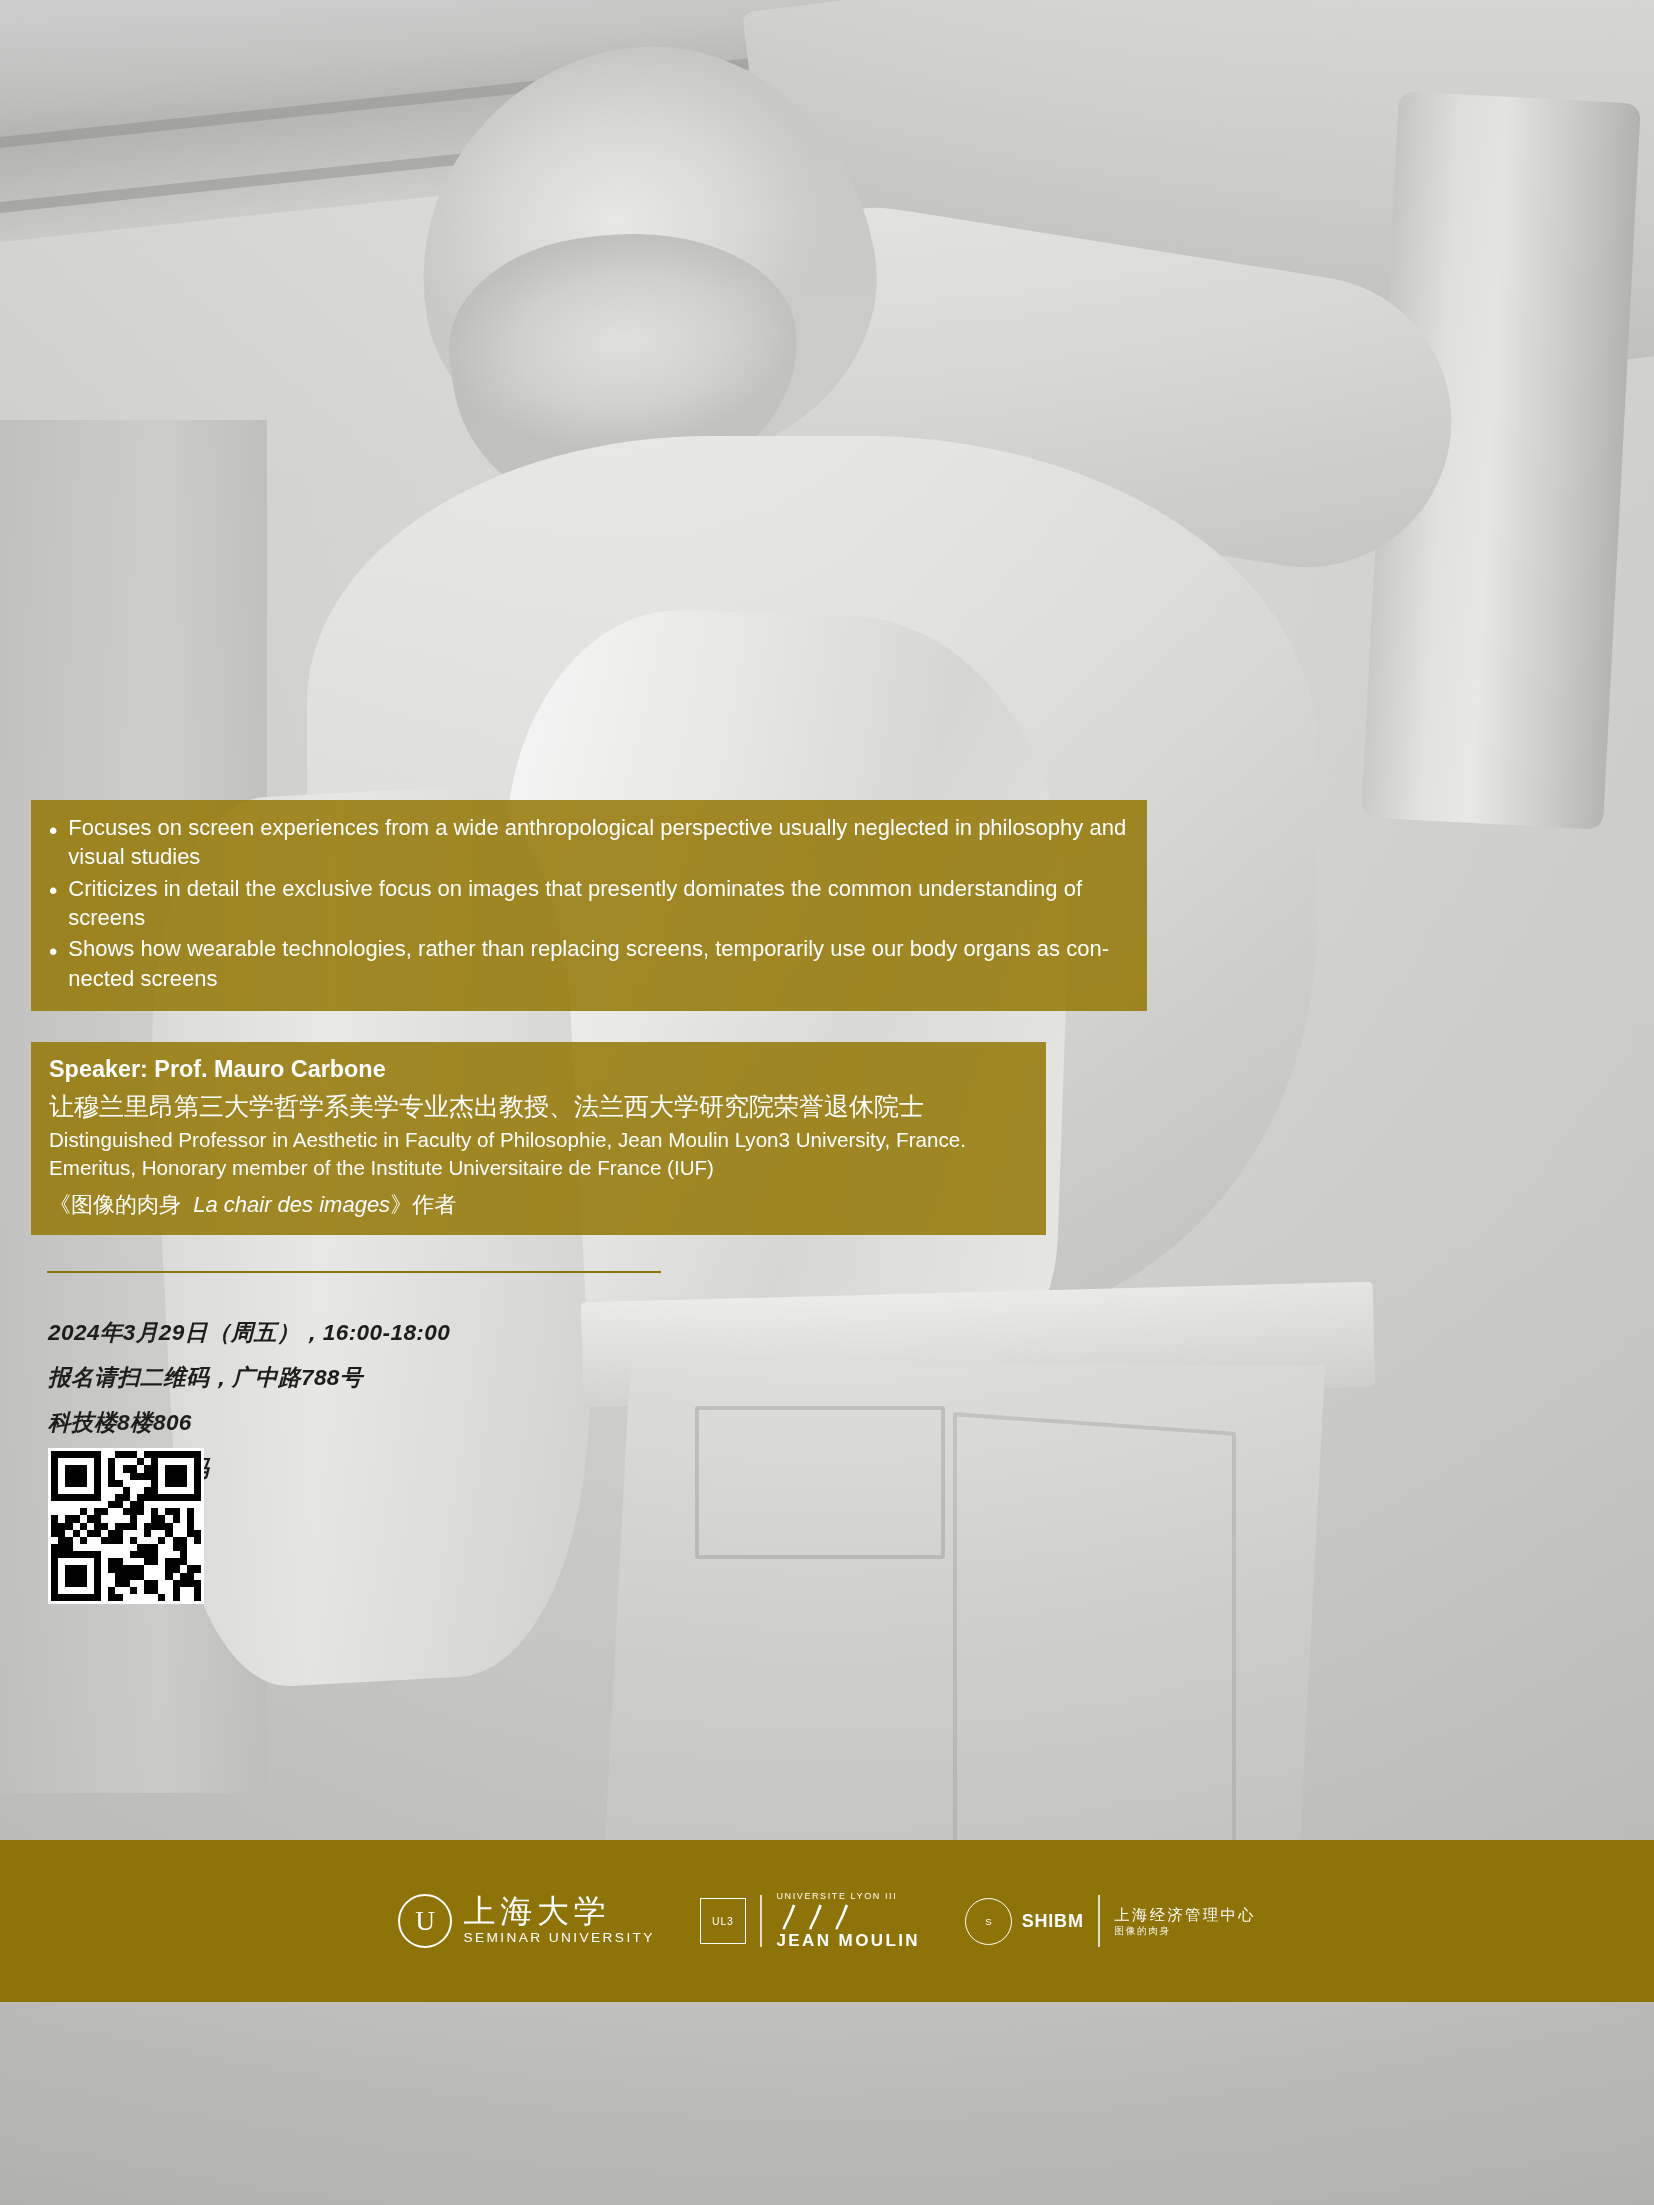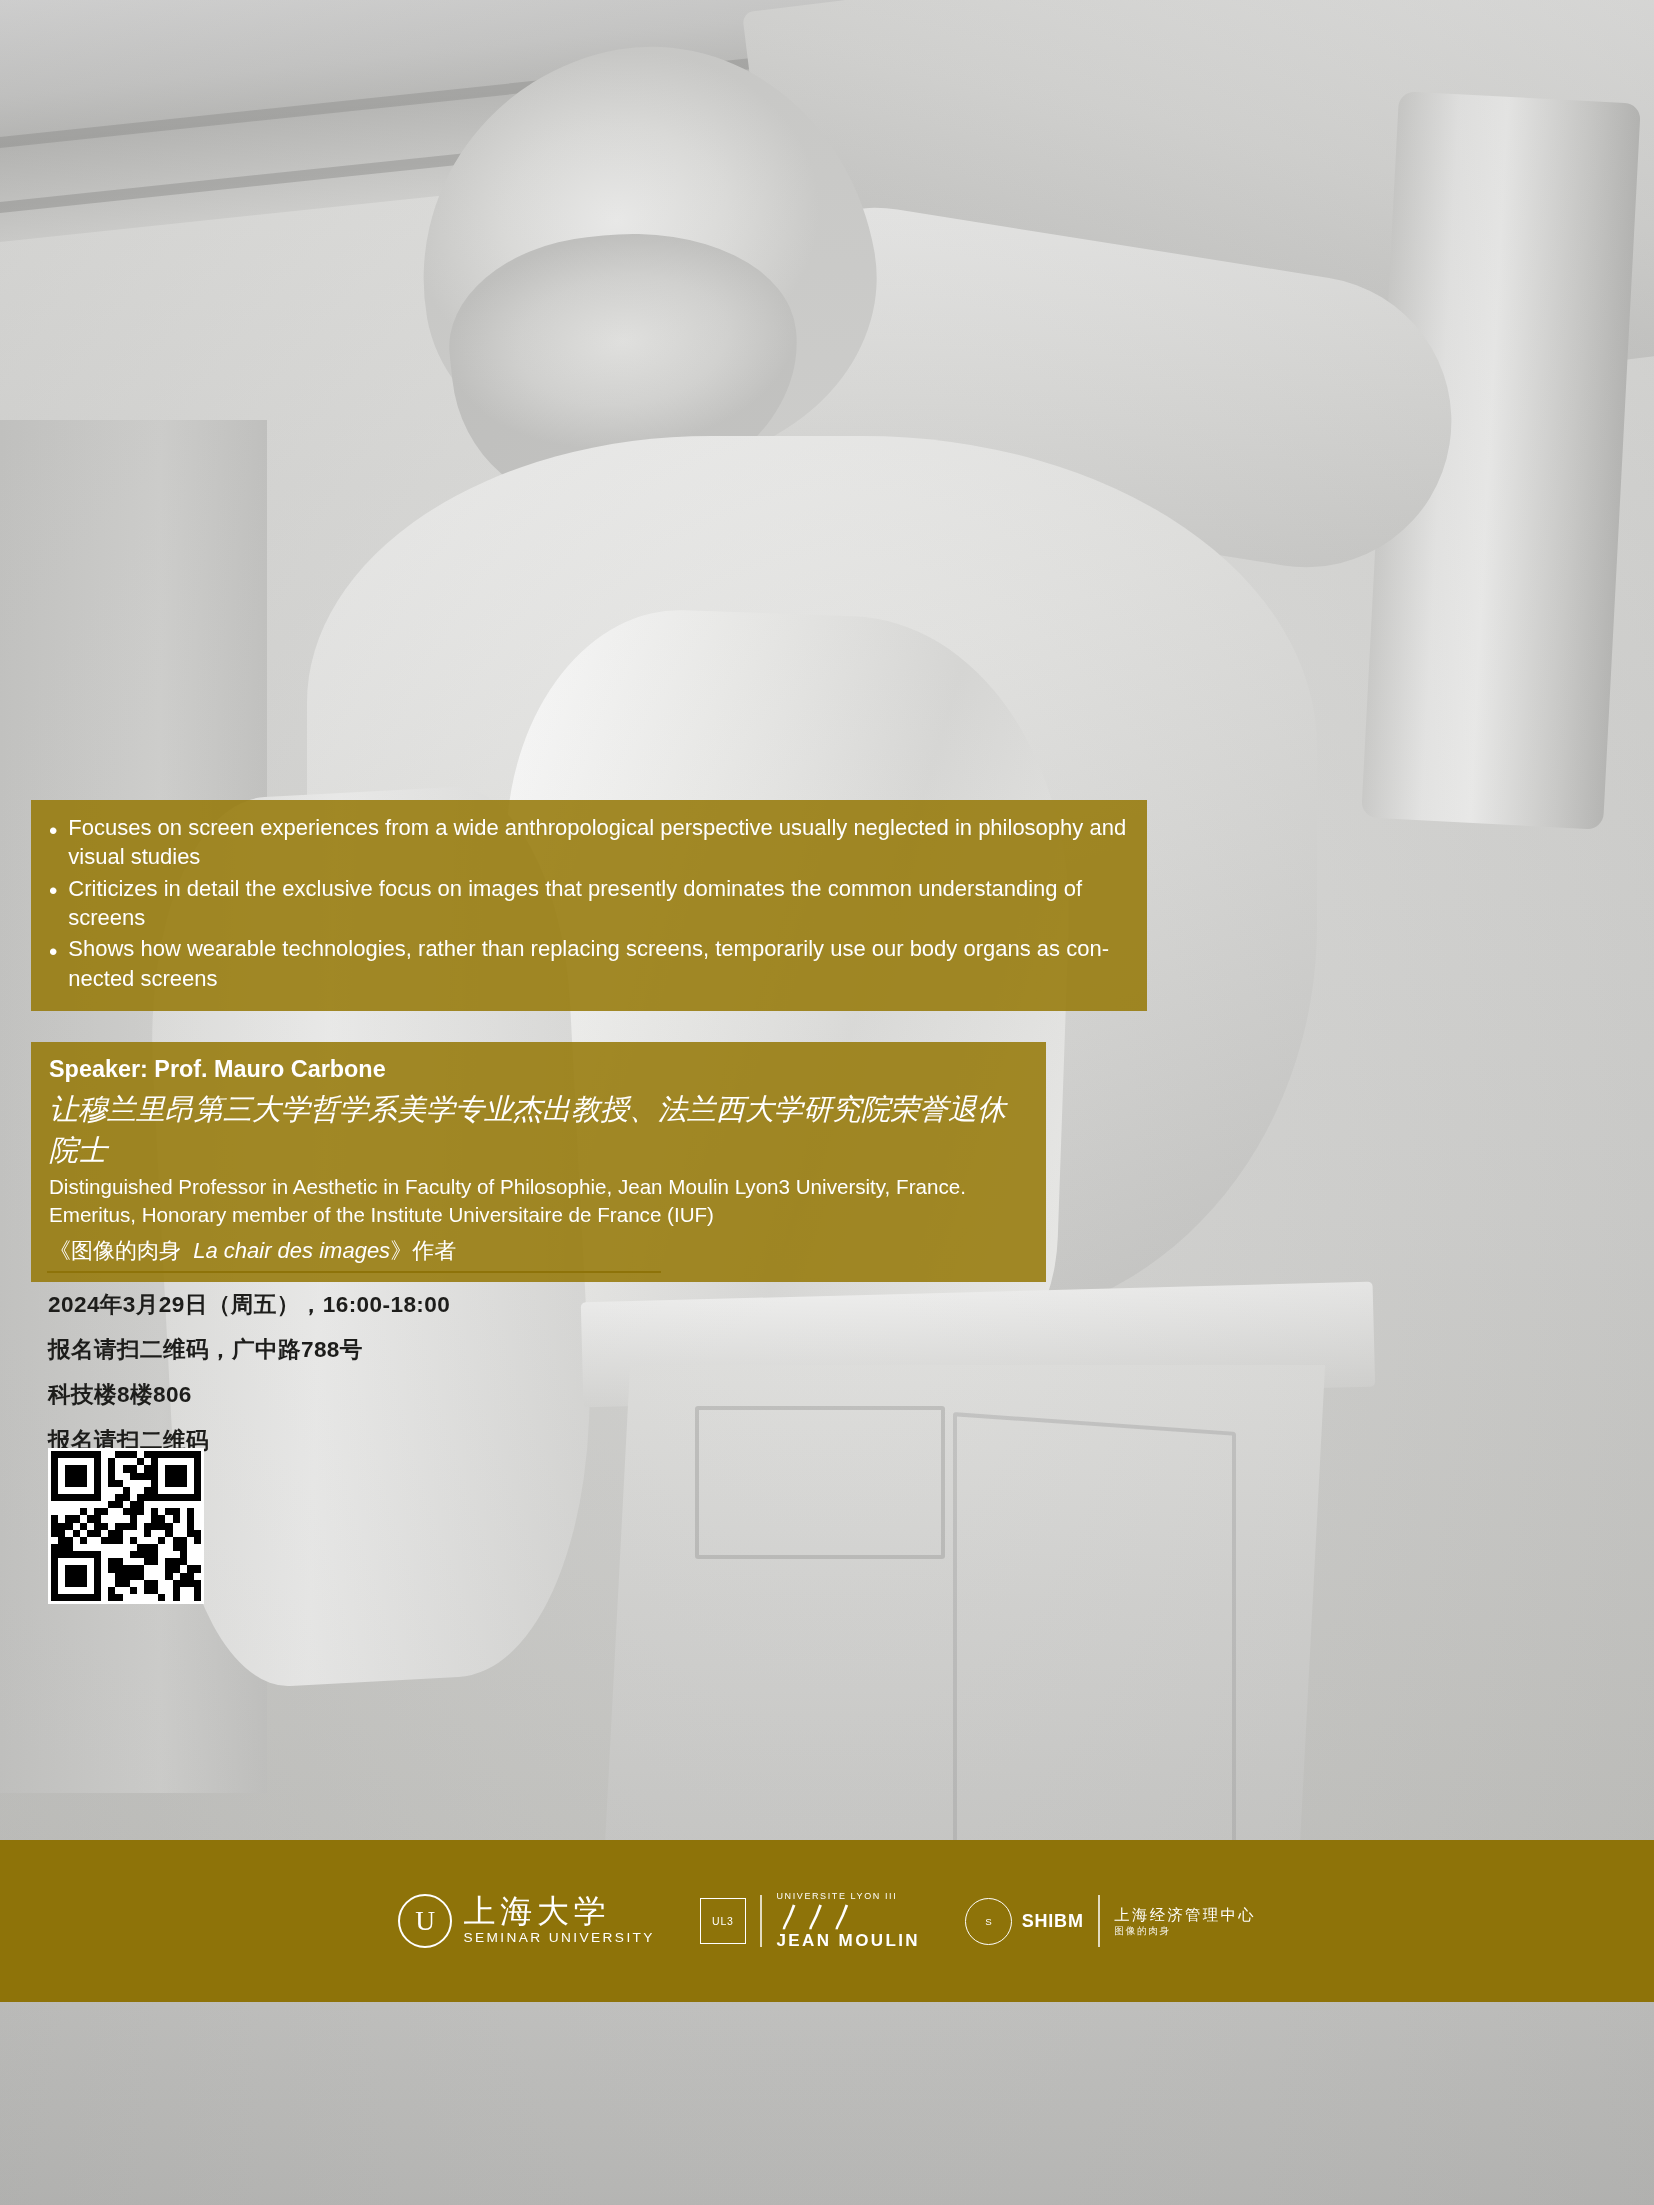--- a/index.html
+++ b/index.html
@@ -209,24 +209,23 @@
     box-sizing: border-box;
     color: #ffffff;
   }
   .speaker-name {
     font-size: 23.4px;
     font-weight: bold;
     line-height: 1.45;
     margin: 0 0 1.6px 0;
   }
   .speaker-cn {
-    font-size: 29px;
+    font-size: 25px;
     line-height: 1.42;
     margin: 0 0 1.6px 0;
-    font-style: italic;
   }
   .speaker-en {
     font-size: 20.6px;
     line-height: 1.38;
     margin: 0;
   }
   .speaker-book {
     font-size: 22px;
     line-height: 1.5;
     margin: 4.8px 0 0 0;
@@ -235,23 +234,24 @@
 
   
   .divider {
     position: absolute;
     left: 47px; top: 1271px;
     width: 614px; height: 2.4px;
     background: #8e7309;
   }
   .details {
     position: absolute;
-    left: 48px; top: 1288px;
+    left: 48px; top: 1316px;
     width: 808px;
     color: #1d1d1b;
+    font-style: italic;
   }
   .details p {
     margin: 0 0 11.3px 0;
     font-size: 22.6px;
     font-weight: bold;
     line-height: 1.5;
     letter-spacing: 0.4px;
   }
 
   

